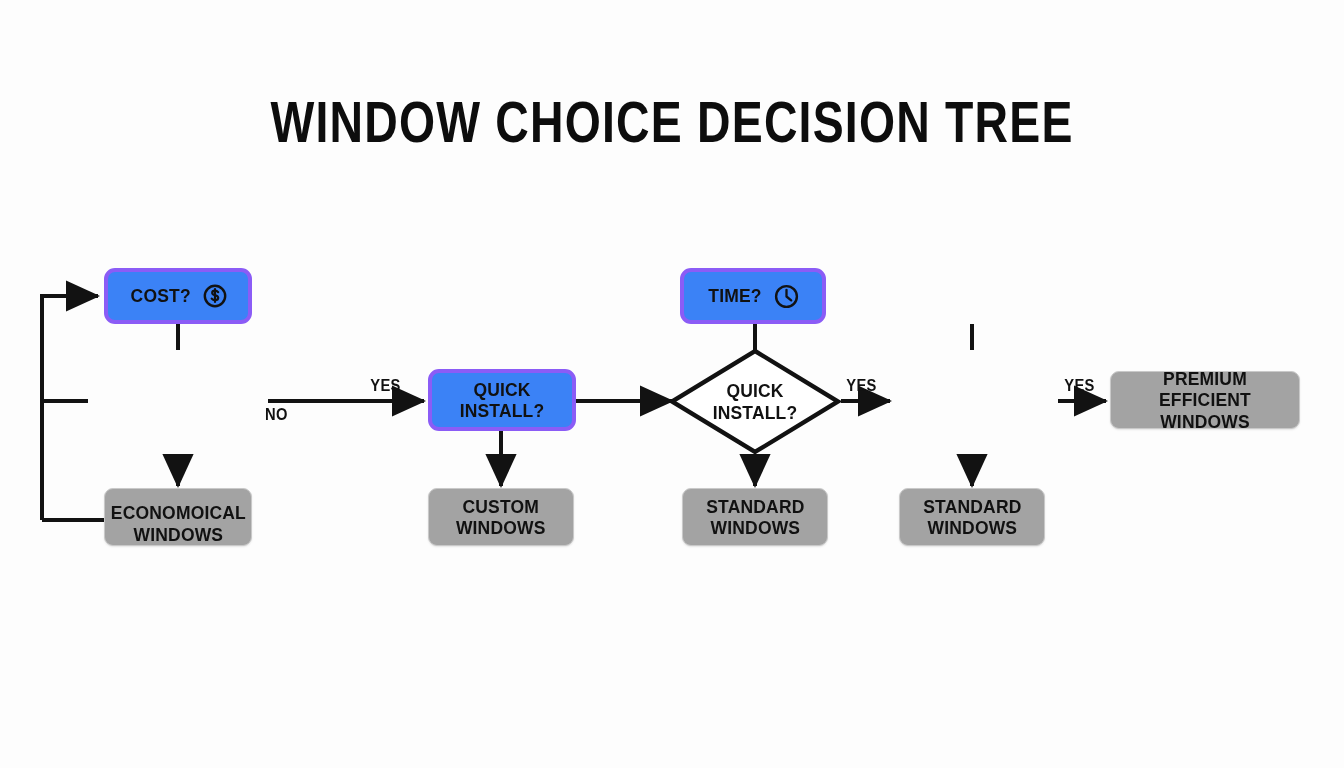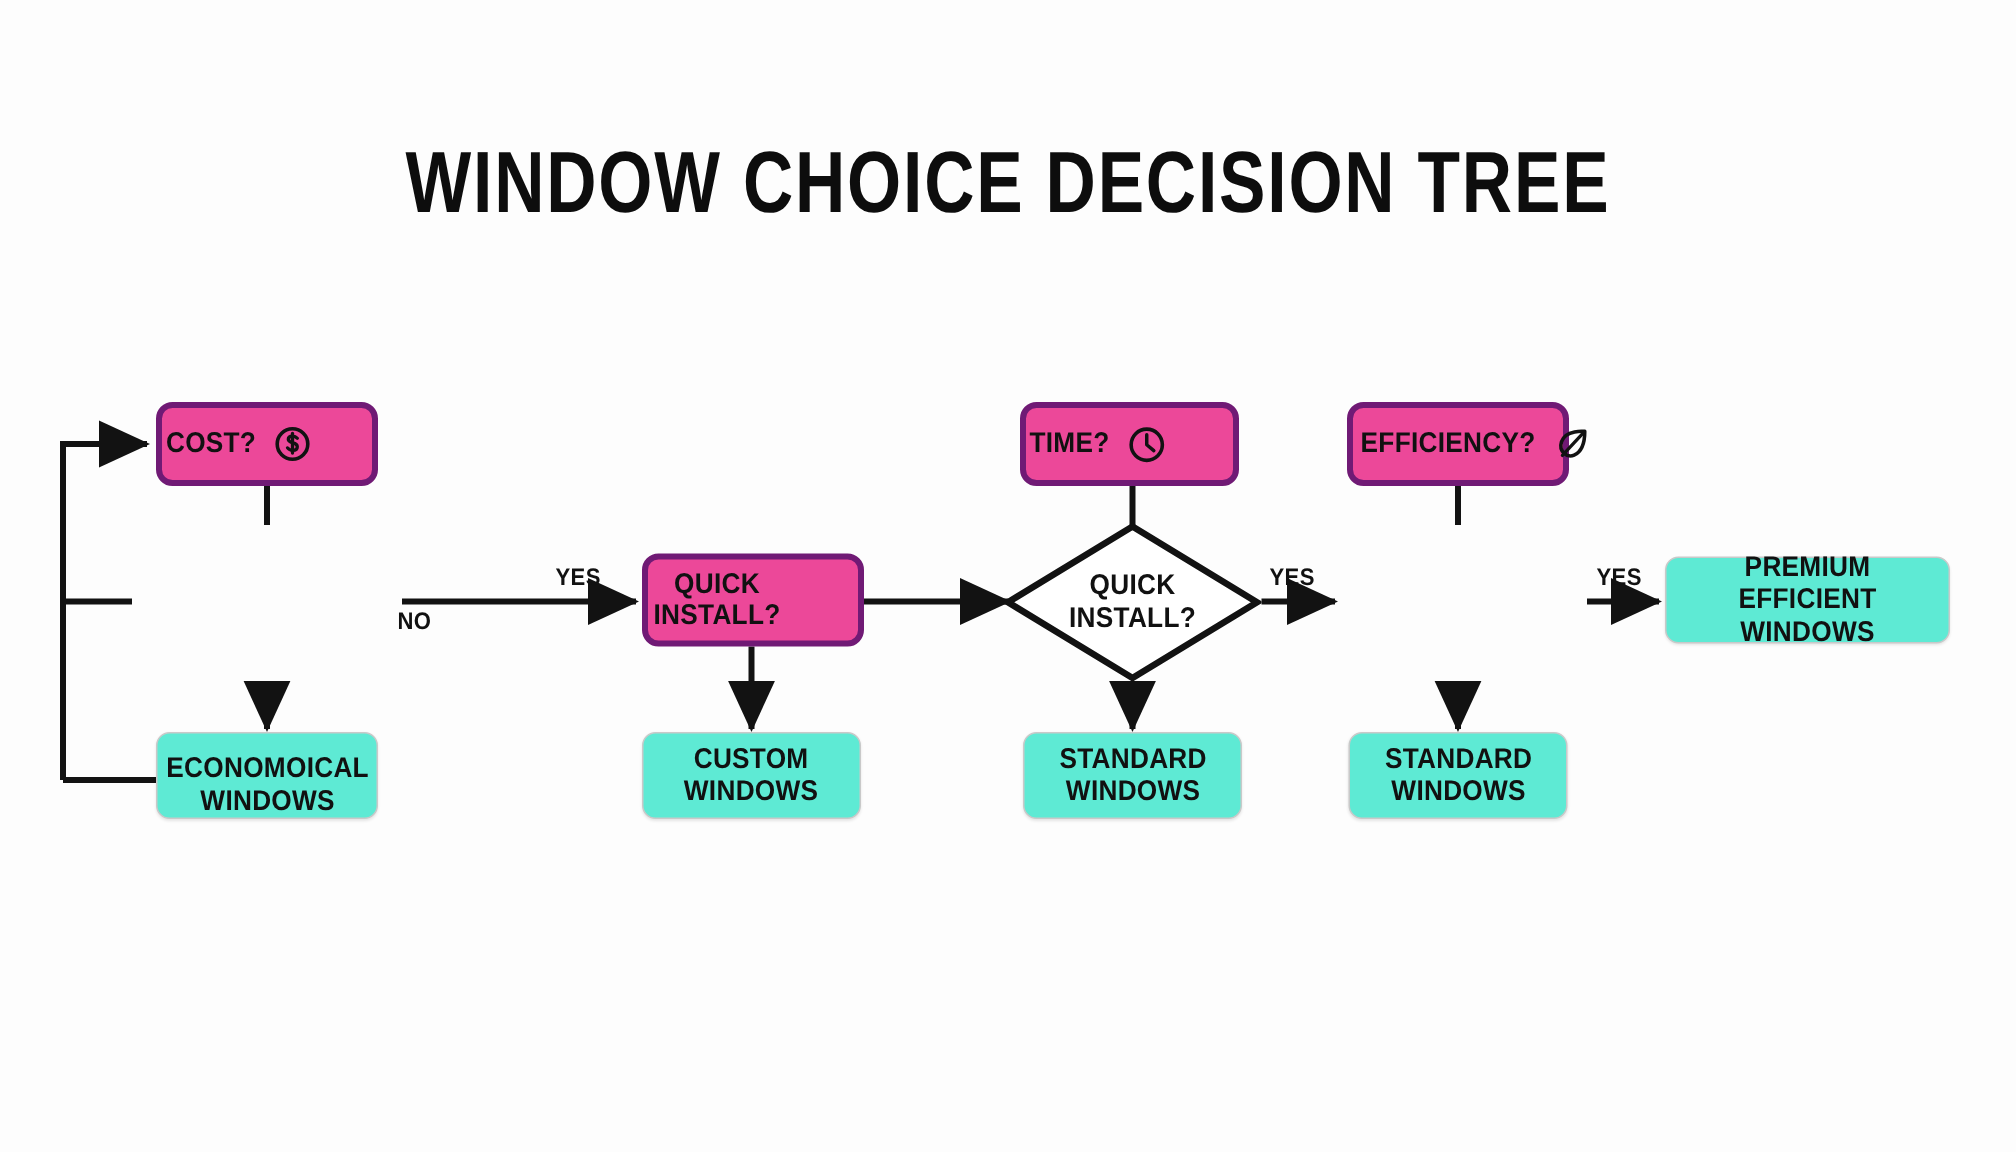--- a/index.html
+++ b/index.html
@@ -52,25 +52,26 @@
     text-align: center;
     line-height: 1.12;
     letter-spacing: 0.2px;
     transform: scaleX(0.92);
   }
 
   
   .qbox {
     position: absolute;
     box-sizing: border-box;
-    background: #ec4899;
-    border: 4px solid #701a75;
+    background: #3b82f6;
+    border: 4px solid #8b5cf6;
     border-radius: 11px;
     display: flex;
     align-items: center;
+    justify-content: center;
     gap: 9px;
   }
   .qbox .node-label { font-size: 19px; }
 
   
   .diamond {
     position: absolute;
   }
   .diamond .dshape {
     position: absolute;
@@ -86,21 +87,21 @@
     display: flex;
     align-items: center;
     justify-content: center;
   }
   .diamond .node-label { font-size: 19px; }
 
   
   .rbox {
     position: absolute;
     box-sizing: border-box;
-    background: #5eead4;
+    background: #a3a3a3;
     border: 1px solid #c9c9c9;
     border-radius: 9px;
     display: flex;
     align-items: center;
     justify-content: center;
     box-shadow: 0 1px 2px rgba(0,0,0,0.10);
   }
   .rbox .node-label { font-size: 19px; }
 
   
@@ -224,30 +225,20 @@
     </div>
   </div>
 
   <div class="rbox" style="left:682px; top:488px; width:146px; height:58px;">
     <div class="node-label">
       <div>STANDARD</div>
       <div>WINDOWS</div>
     </div>
   </div>
 
-  <div class="qbox" style="left:898px; top:268px; width:148px; height:56px; gap:3px;">
-    <span class="node-label">EFFICIENCY?</span>
-    <span class="icon" style="position:relative; left:4px;">
-      <svg width="26" height="26" viewBox="0 0 26 26">
-        <path d="M20.5,4.6 C20.5,4.6 7.6,3.2 5.0,11.5 C2.9,18.2 9.0,22.4 13.4,20.4
-                 C19.2,17.8 20.5,10.0 20.5,4.6 Z" fill="none" stroke="#121212" stroke-width="2.4" stroke-linejoin="round"></path>
-        <path d="M20.0,5.1 L5.6,20.6" fill="none" stroke="#121212" stroke-width="2.2" stroke-linecap="round"></path>
-      </svg>
-    </span>
-  </div>
 
 
   <div class="rbox" style="left:899px; top:488px; width:146px; height:58px;">
     <div class="node-label">
       <div>STANDARD</div>
       <div>WINDOWS</div>
     </div>
   </div>
 
   <div class="rbox" style="left:1110px; top:371px; width:190px; height:58px;">

